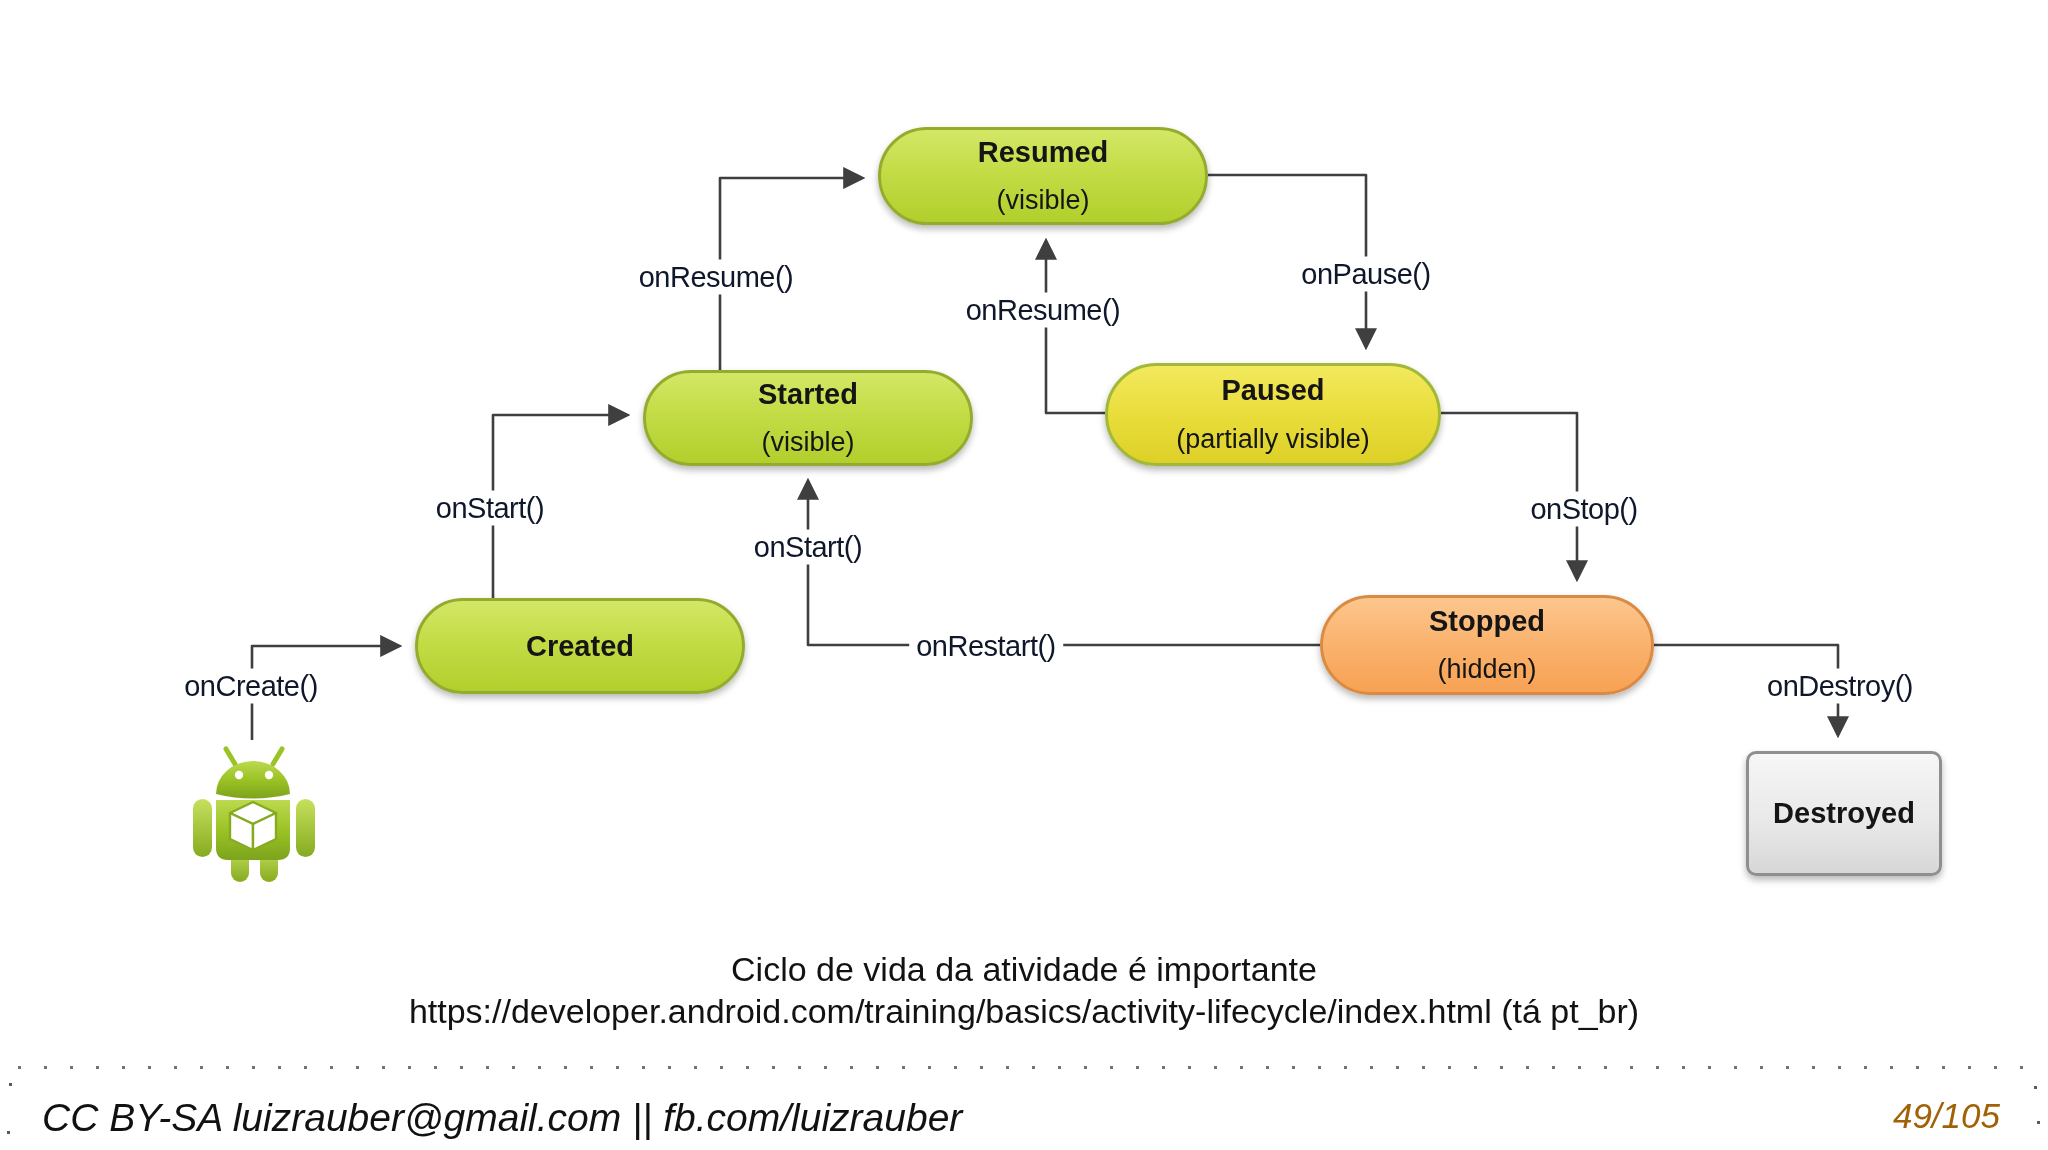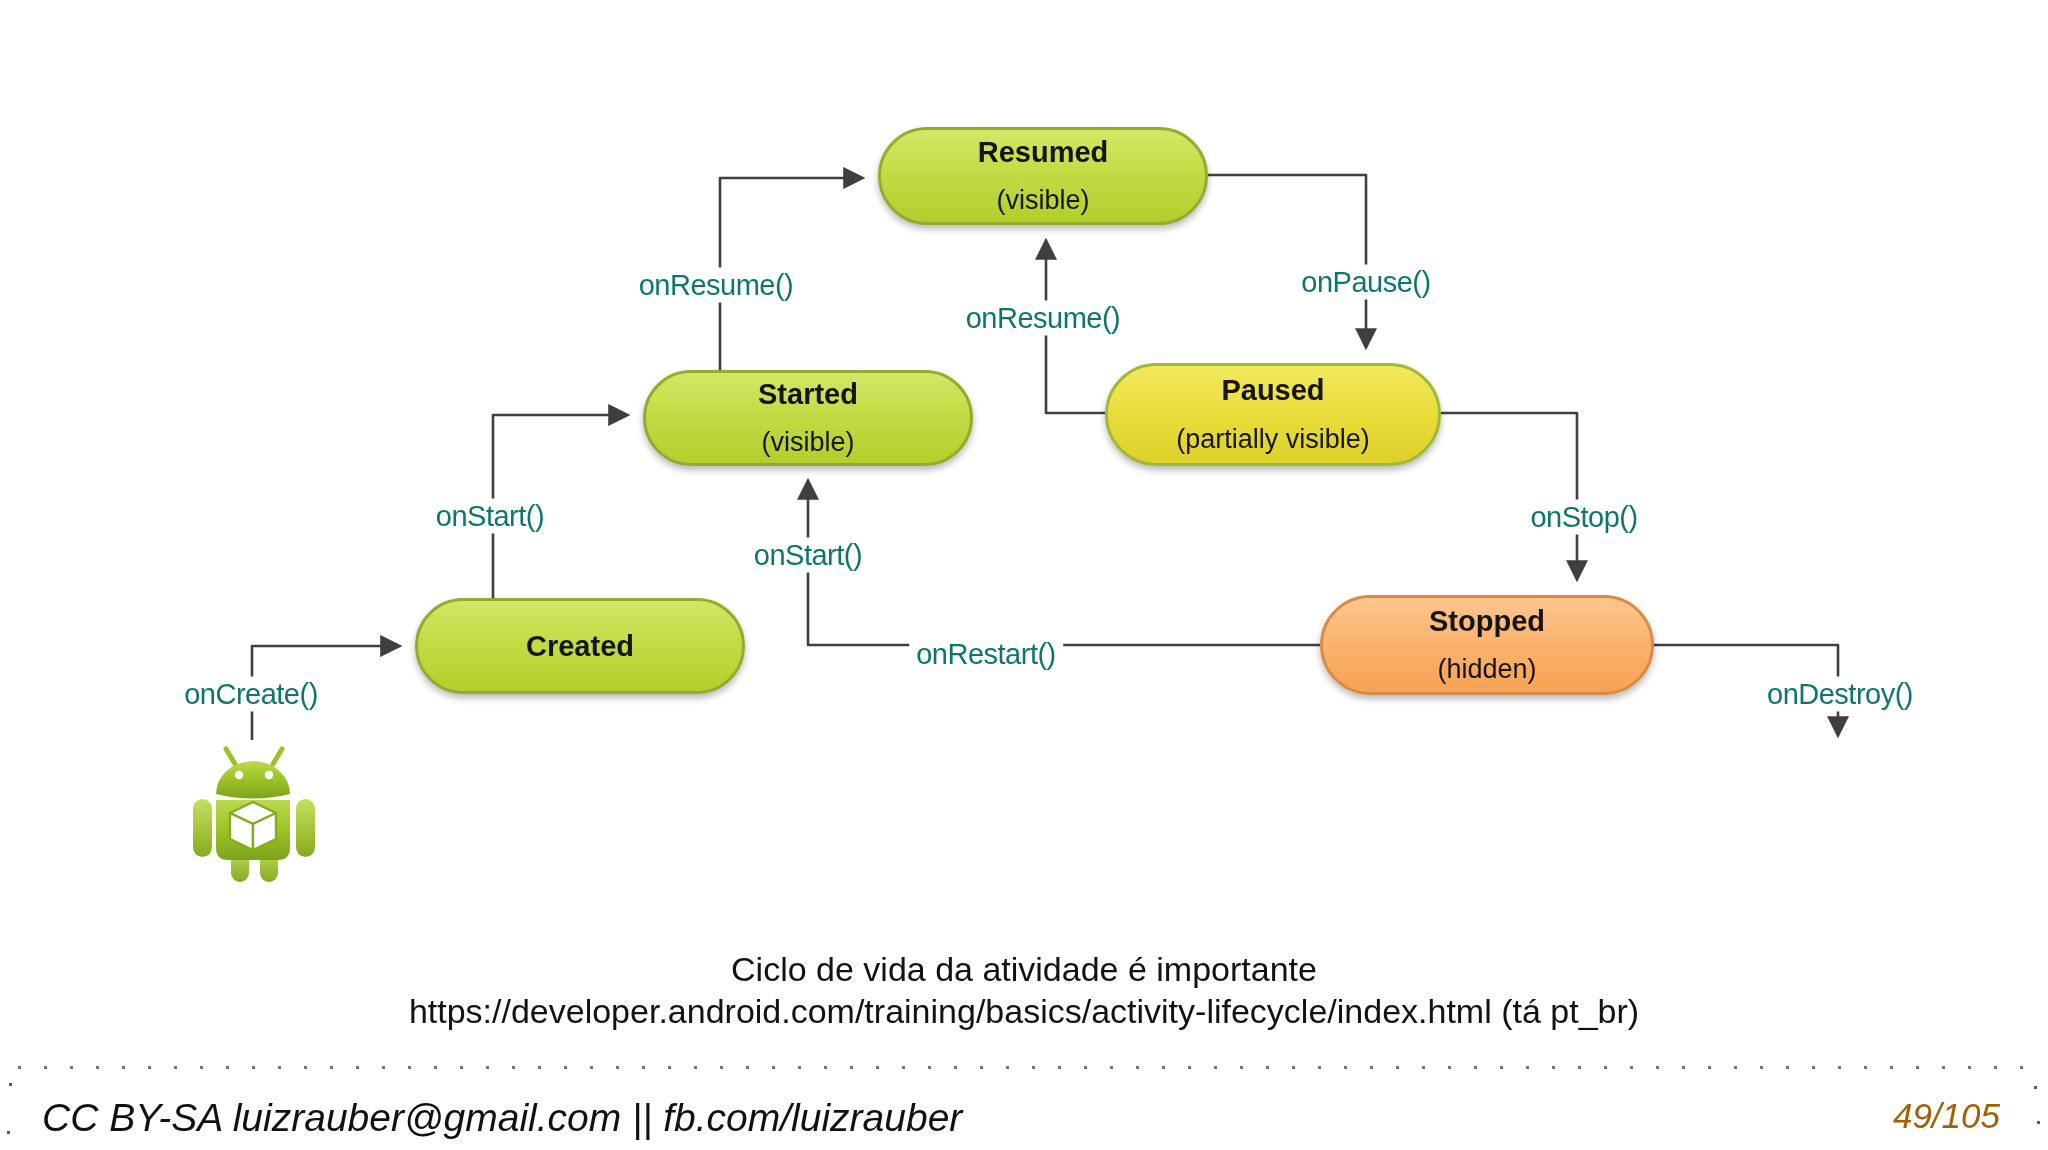--- a/index.html
+++ b/index.html
@@ -34,21 +34,21 @@
     background:linear-gradient(180deg,#f6f6f6 0%,#e9e9e9 55%,#d7d7d7 100%);
     border:3px solid #8f8f8f;
   }
   .node-title{font-weight:bold;font-size:29px;color:#151515;}
   .node-sub{font-size:27px;color:#151515;}
 
   
   .cb{
     position:absolute;transform:translate(-50%,-50%);
     background:#ffffff;padding:1px 7px;white-space:nowrap;
-    font-size:29px;color:#0f766e;letter-spacing:-.5px;margin-top:8px;
+    font-size:29px;color:#0f172a;letter-spacing:-.5px;
   }
 
   
   .caption{
     position:absolute;left:0;top:948px;width:2048px;text-align:center;
     font-size:34px;color:#121212;line-height:42px;
   }
   .dotted-row{
     position:absolute;left:18px;top:1066px;width:2014px;height:3px;
     background:repeating-linear-gradient(to right,#5a5a5a 0 3px,transparent 3px 26px);
@@ -103,20 +103,23 @@
 
   <div class="node node-green" style="left:415px;top:598px;width:330px;height:96px">
     <div class="node-title">Created</div>
   </div>
 
   <div class="node node-orange" style="left:1320px;top:595px;width:334px;height:100px">
     <div class="node-title">Stopped</div>
     <div class="node-sub">(hidden)</div>
   </div>
 
+  <div class="node node-gray" style="left:1746px;top:751px;width:196px;height:125px">
+    <div class="node-title">Destroyed</div>
+  </div>
 
   <div class="cb" style="left:251px;top:686px">onCreate()</div>
   <div class="cb" style="left:490px;top:508px">onStart()</div>
   <div class="cb" style="left:808px;top:547px">onStart()</div>
   <div class="cb" style="left:716px;top:277px">onResume()</div>
   <div class="cb" style="left:1043px;top:310px">onResume()</div>
   <div class="cb" style="left:1366px;top:274px">onPause()</div>
   <div class="cb" style="left:1584px;top:509px">onStop()</div>
   <div class="cb" style="left:986px;top:646px">onRestart()</div>
   <div class="cb" style="left:1840px;top:686px">onDestroy()</div>

